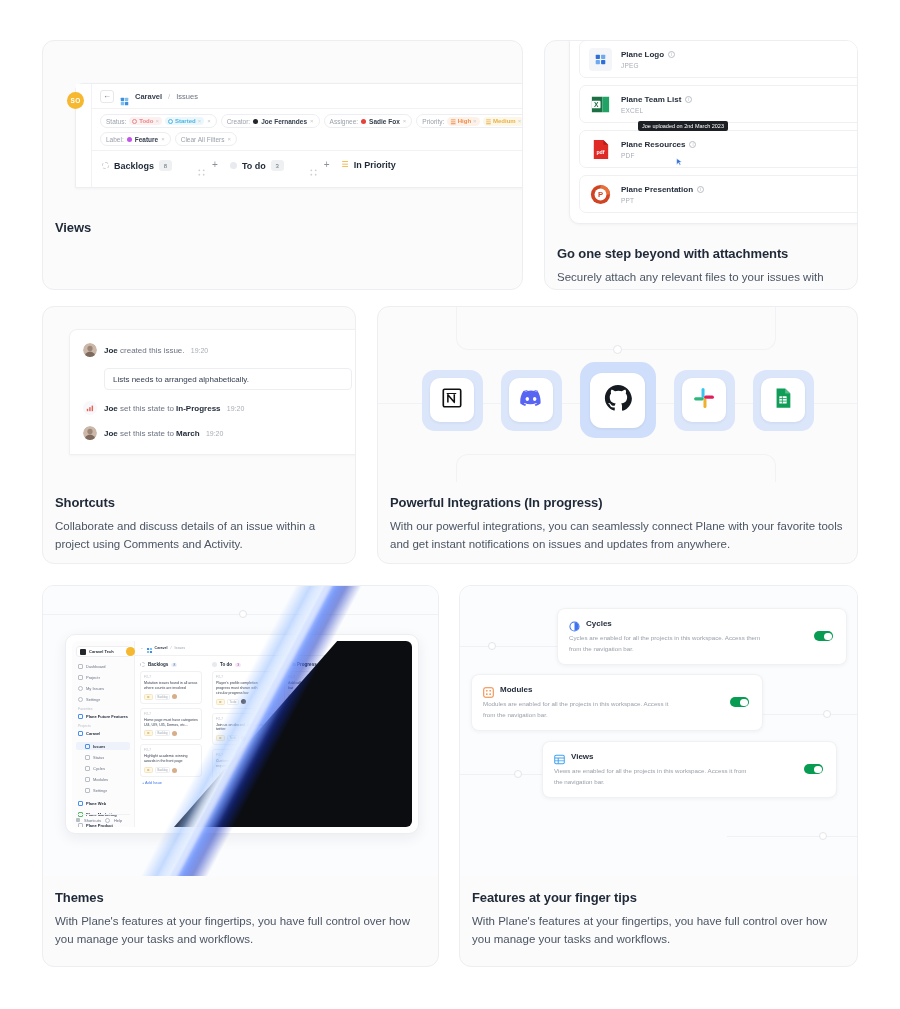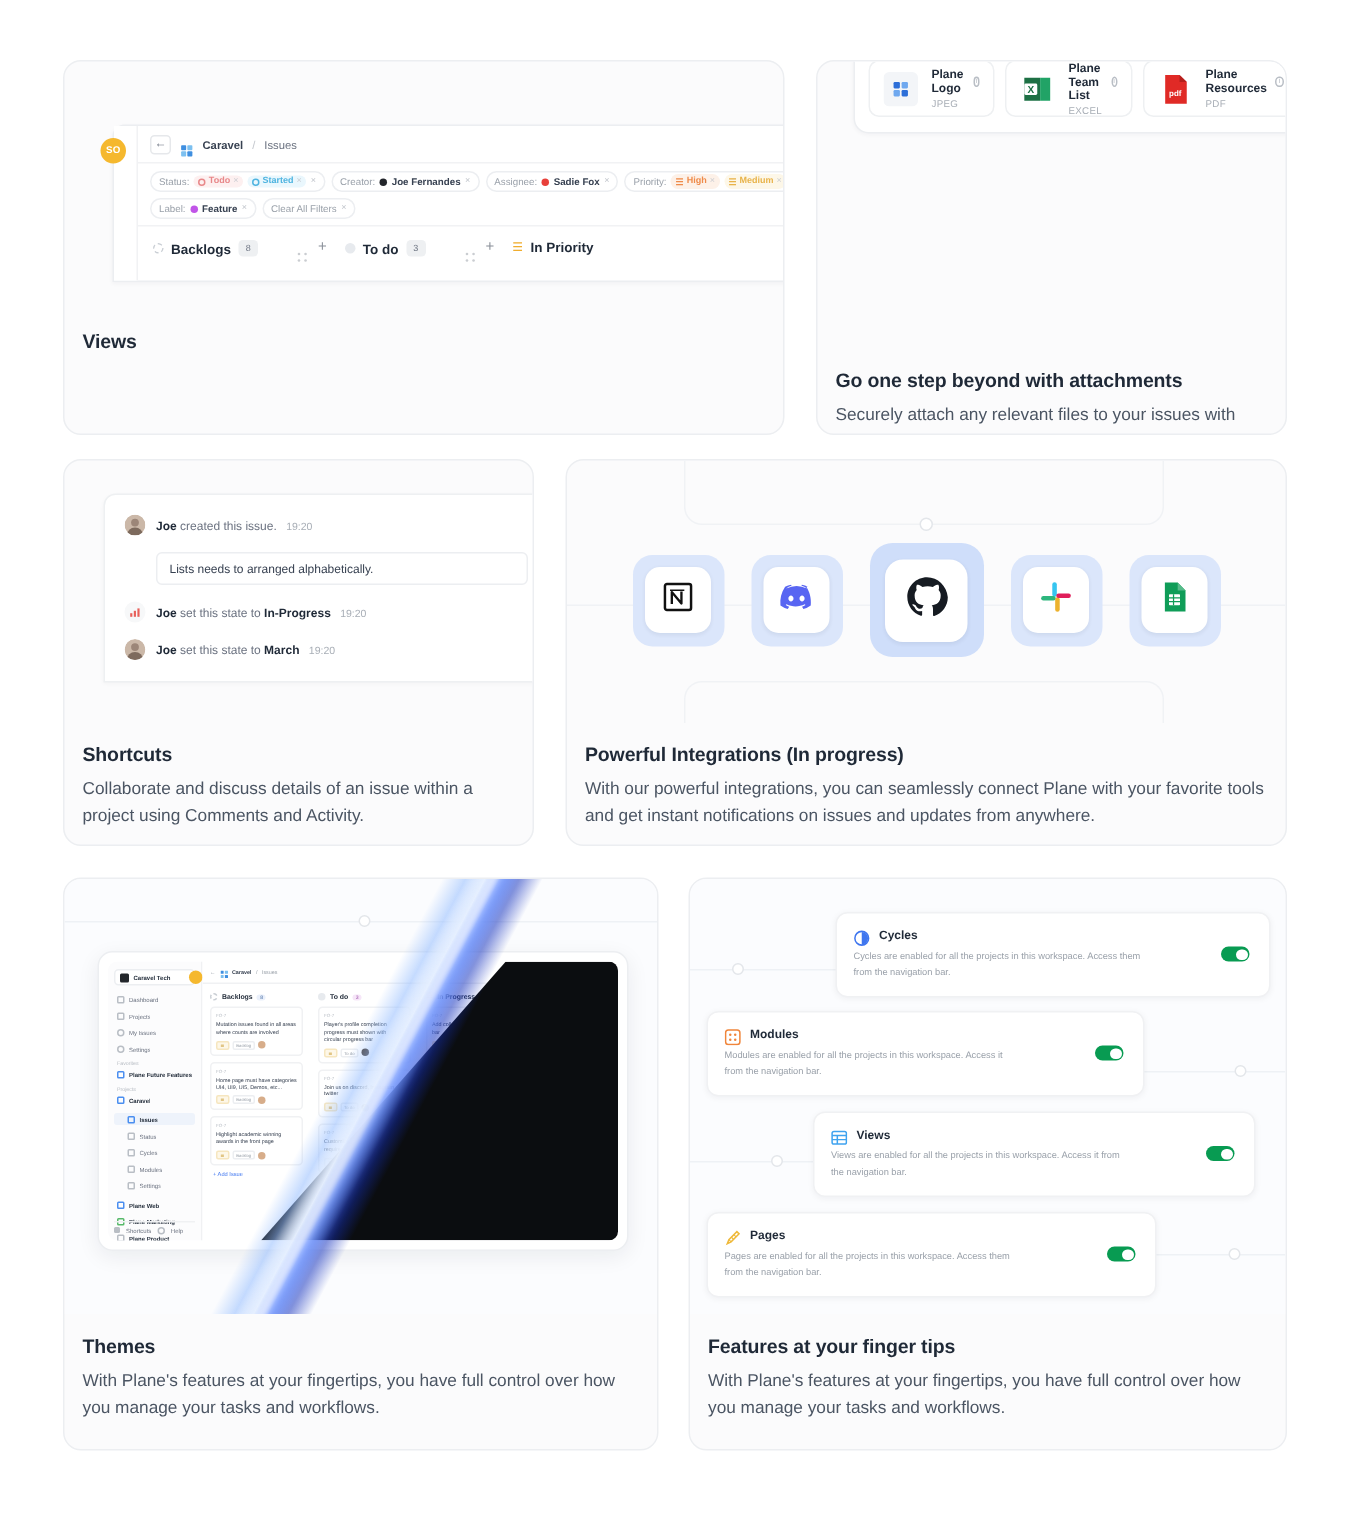--- a/index.html
+++ b/index.html
@@ -114,21 +114,21 @@
   .state-ring { width: 7px; height: 7px; border-radius: 50%; border: 1.2px dashed #c9ced4; }
   .state-circle { width: 7px; height: 7px; border-radius: 50%; background: #e7eaee; }
   #card-views .card-copy { padding-top: 12px; }
 
   
   #card-attachments .card-visual { height: 195px; }
   .att-panel {
     position: absolute; left: 24px; top: -10px; width: 330px;
     background: #ffffff; border: 1px solid #eceef1;
     border-radius: 10px; padding: 8px 9px 10px 9px;
-    display: flex; flex-direction: row; gap: 7px;
+    display: flex; flex-direction: column; gap: 7px;
     box-shadow: 0 1px 3px rgba(16,24,40,.04);
   }
   .att-row {
     position: relative; height: 38px; border: 1px solid #eef0f2; border-radius: 7px;
     background: #fff; display: flex; align-items: center; padding: 0 9px; gap: 9px;
   }
   .att-ico { width: 23px; height: 23px; flex: 0 0 auto; position: relative; }
   .att-meta { display: flex; flex-direction: column; gap: 3px; }
   .att-name-line { display: flex; align-items: center; gap: 4px; }
   .att-name { font-size: 8px; font-weight: bold; color: #1f2937; }
@@ -1009,35 +1009,20 @@
               </svg>
           </span>
           <span class="ft-name">Views</span>
         </div>
         <div class="ft-desc">Views are enabled for all the projects in this workspace. Access it from the navigation bar.</div>
         <div class="ft-toggle">
             <span class="ft-knob"></span>
           </div>
       </div>
 
-      <div class="ft-row" style="left:11px; top:222px; width:300px;">
-        <div class="ft-hd">
-          <span class="ft-ico">
-            <svg viewBox="0 0 12 12" width="11" height="11">
-                <path d="M2 10l1.2-3L9 1.2l1.6 1.6L4.8 8.6z" fill="none" stroke="#efb93a" stroke-width="1.1"></path>
-                <path d="M3.2 7l1.6 1.6M5 5.2l1.6 1.6M6.8 3.4l1.6 1.6" stroke="#efb93a" stroke-width=".9"></path>
-              </svg>
-          </span>
-          <span class="ft-name">Pages</span>
-        </div>
-        <div class="ft-desc">Pages are enabled for all the projects in this workspace. Access them from the navigation bar.</div>
-        <div class="ft-toggle">
-            <span class="ft-knob"></span>
-          </div>
-      </div>
     </div>
     <div class="card-copy">
       <div class="card-title">Features at your finger tips</div>
       <div class="card-desc">With Plane's features at your fingertips, you have full control over how you manage your tasks and workflows.</div>
     </div>
   </div>
 
 </div>
 
 </body></html>

